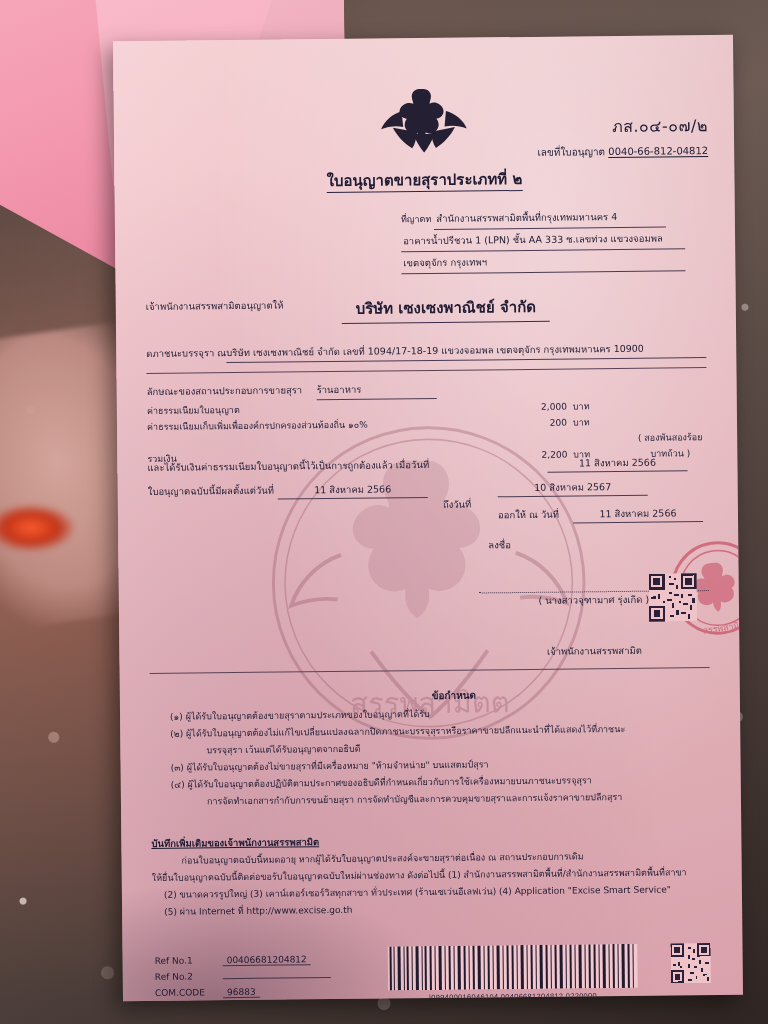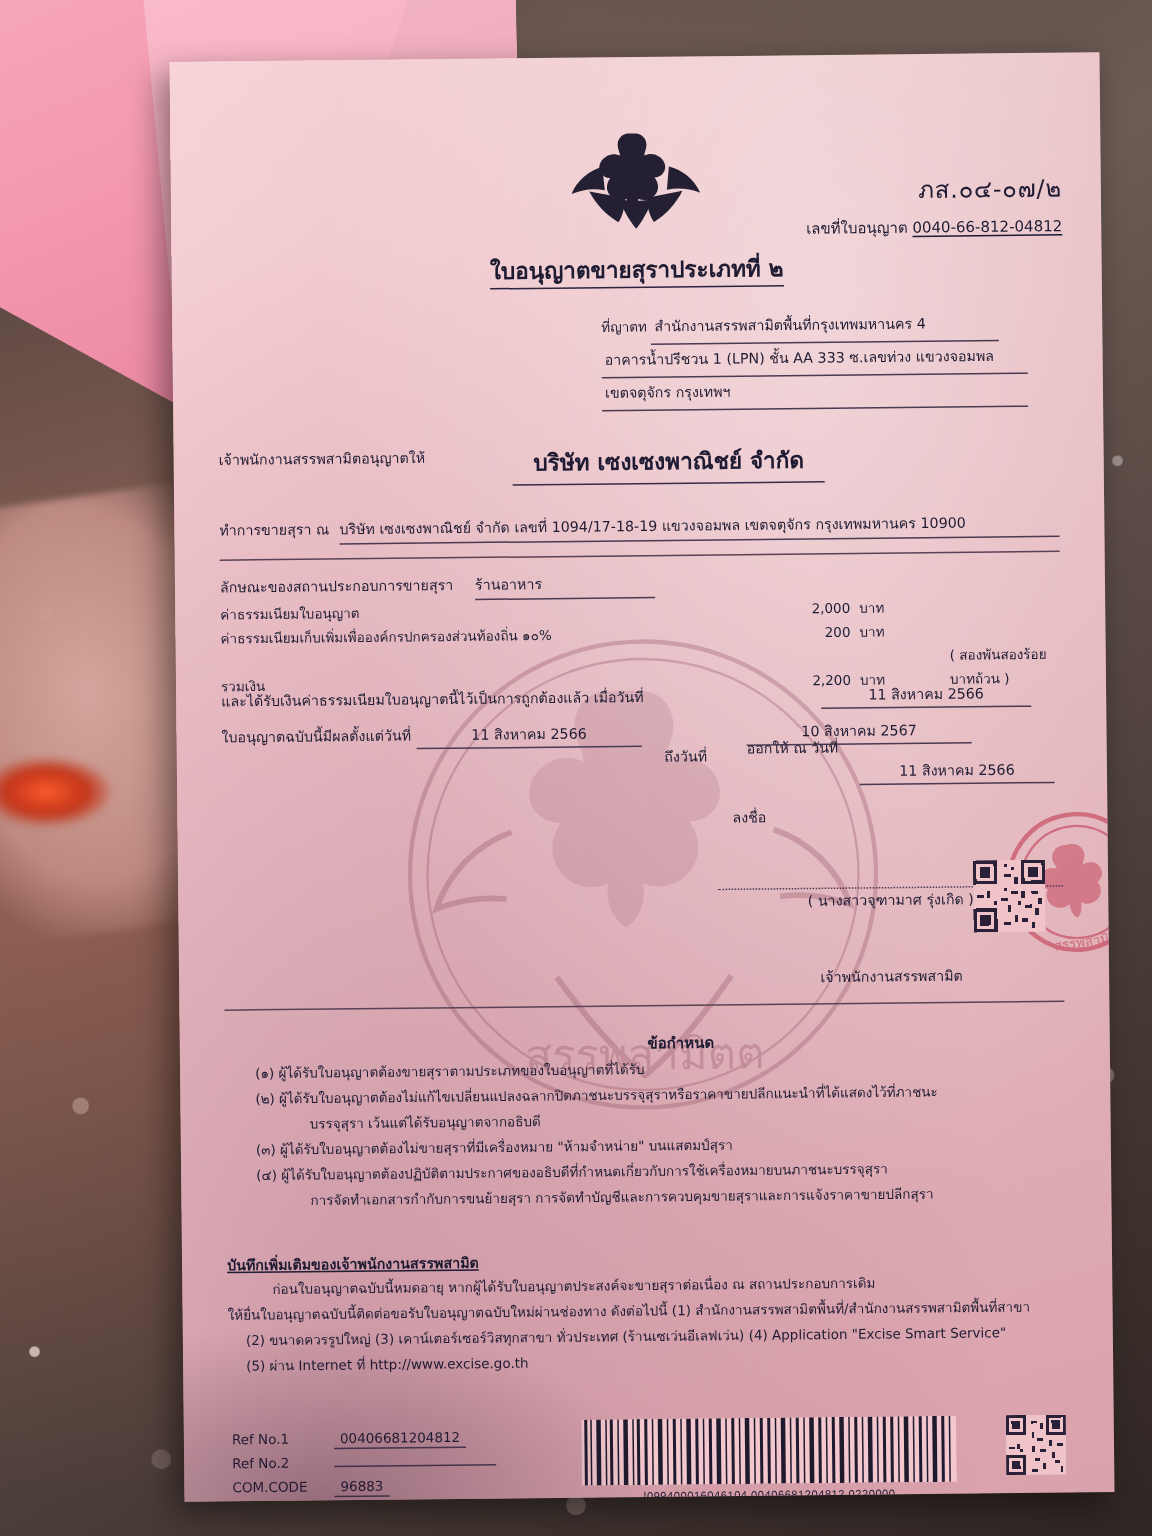--- a/index.html
+++ b/index.html
@@ -101,21 +101,21 @@
     position:absolute;left:50%;top:258px;transform:translateX(-50%);
     font-size:15px;font-weight:bold;border-bottom:1px solid #3a2c46;padding:0 14px 2px;white-space:nowrap;
   }
   .hr{position:absolute;left:30px;right:30px;border-top:1px solid #5a4256;}
   
   .fee{position:absolute;left:30px;right:30px;font-size:9px;line-height:16px;}
   .fee-row{display:flex;align-items:flex-end;}
   .fee-name{width:300px;}
   .fee-amt{width:120px;text-align:right;padding-right:6px;}
   .fee-unit{width:60px;}
-  .fee-note{flex:1;text-align:left;}
+  .fee-note{flex:1;text-align:center;}
   
   .sign-wrap{position:absolute;left:360px;top:500px;width:230px;text-align:center;font-size:9.5px;}
   .sign-line{border-bottom:1px dotted #4a3a52;height:40px;}
   #stamp{
     position:absolute;left:540px;top:498px;width:118px;height:110px;opacity:.55;
     color:#c0304a;transform:rotate(-8deg);
   }
   #qr1{position:absolute;right:42px;top:538px;width:48px;height:48px;}
   #qr2{position:absolute;right:32px;top:908px;width:40px;height:40px;}
   
@@ -180,21 +180,21 @@
   <div class="office thai">
     <div><span class="lbl">ที่ญาตท</span>
       <span class="ln" style="display:inline-block;width:230px;">สำนักงานสรรพสามิตพื้นที่กรุงเทพมหานคร 4</span></div>
     <div><span class="ln" style="display:inline-block;width:282px;">อาคารน้ำปรีชวน 1 (LPN) ชั้น  AA 333  ซ.เลขท่วง แขวงจอมพล</span></div>
     <div><span class="ln" style="display:inline-block;width:282px;">เขตจตุจักร กรุงเทพฯ</span></div>
   </div>
 
   <div class="row thai" style="left:30px;top:258px;">เจ้าพนักงานสรรพสามิตอนุญาตให้</div>
   <div class="company thai" style="left:330px;transform:translateX(-50%);">บริษัท เซงเซงพาณิชย์ จำกัด</div>
 
-  <div class="row thai" style="left:30px;top:305px;">ทำการขายสุรา ณ</div>
+  <div class="row thai" style="left:30px;top:305px;">ดภาชนะบรรจุรา ณ</div>
   <div class="row thai" style="left:110px;top:305px;width:480px;border-bottom:1px solid #4a3a52;padding-bottom:2px;">บริษัท เซงเซงพาณิชย์ จำกัด  เลขที่ 1094/17-18-19 แขวงจอมพล เขตจตุจักร กรุงเทพมหานคร 10900</div>
 
   <div class="hr" style="top:332px;"></div>
 
   <div class="row thai" style="left:30px;top:343px;">ลักษณะของสถานประกอบการขายสุรา</div>
   <div class="row thai" style="left:200px;top:343px;width:120px;border-bottom:1px solid #4a3a52;padding-bottom:2px;">ร้านอาหาร</div>
 
   <div class="fee thai" style="top:362px;">
     <div class="fee-row">
       <span class="fee-name">ค่าธรรมเนียมใบอนุญาต</span>
@@ -217,21 +217,21 @@
   </div>
 
   <div class="row thai" style="left:30px;top:419px;">และได้รับเงินค่าธรรมเนียมใบอนุญาตนี้ไว้เป็นการถูกต้องแล้ว เมื่อวันที่</div>
   <div class="row thai" style="left:430px;top:419px;width:140px;border-bottom:1px solid #4a3a52;text-align:center;padding-bottom:1px;">11  สิงหาคม  2566</div>
 
   <div class="row thai" style="left:30px;top:443px;">ใบอนุญาตฉบับนี้มีผลตั้งแต่วันที่</div>
   <div class="row thai" style="left:160px;top:443px;width:150px;border-bottom:1px solid #4a3a52;text-align:center;padding-bottom:1px;">11  สิงหาคม  2566</div>
   <div class="row thai" style="left:325px;top:459px;">ถึงวันที่</div>
   <div class="row thai" style="left:380px;top:443px;width:150px;border-bottom:1px solid #4a3a52;text-align:center;padding-bottom:1px;">10  สิงหาคม  2567</div>
 
-  <div class="row thai" style="left:380px;top:454px;">ออกให้ ณ วันที่</div>
+  <div class="row thai" style="left:380px;top:470px;">ออกให้ ณ วันที่</div>
   <div class="row thai" style="left:455px;top:470px;width:130px;border-bottom:1px solid #4a3a52;text-align:center;padding-bottom:1px;">11  สิงหาคม  2566</div>
 
   <svg id="stamp" viewBox="0 0 120 112">
     <circle cx="60" cy="56" r="46" fill="none" stroke="currentColor" stroke-width="3"></circle>
     <circle cx="60" cy="56" r="38" fill="none" stroke="currentColor" stroke-width="1.5"></circle>
     <path d="M60 30c5 0 8 4 8 8 0 3-2 5-2 7 4-2 9-1 11 3 2 4 1 8-3 10 2 3 2 7 0 10-3 4-9 5-13 2 0 4-1 8-4 10-3-2-4-6-4-10-4 3-10 2-13-2-2-3-2-7 0-10-4-2-5-6-3-10 2-4 7-5 11-3 0-2-2-4-2-7 0-4 3-8 8-8z" fill="currentColor" opacity=".8"></path>
     <text x="60" y="100" text-anchor="middle" font-size="9" fill="currentColor" font-family="DejaVu Sans, sans-serif">สรรพสามิต</text>
   </svg>
 
   <div class="sign-wrap thai">

